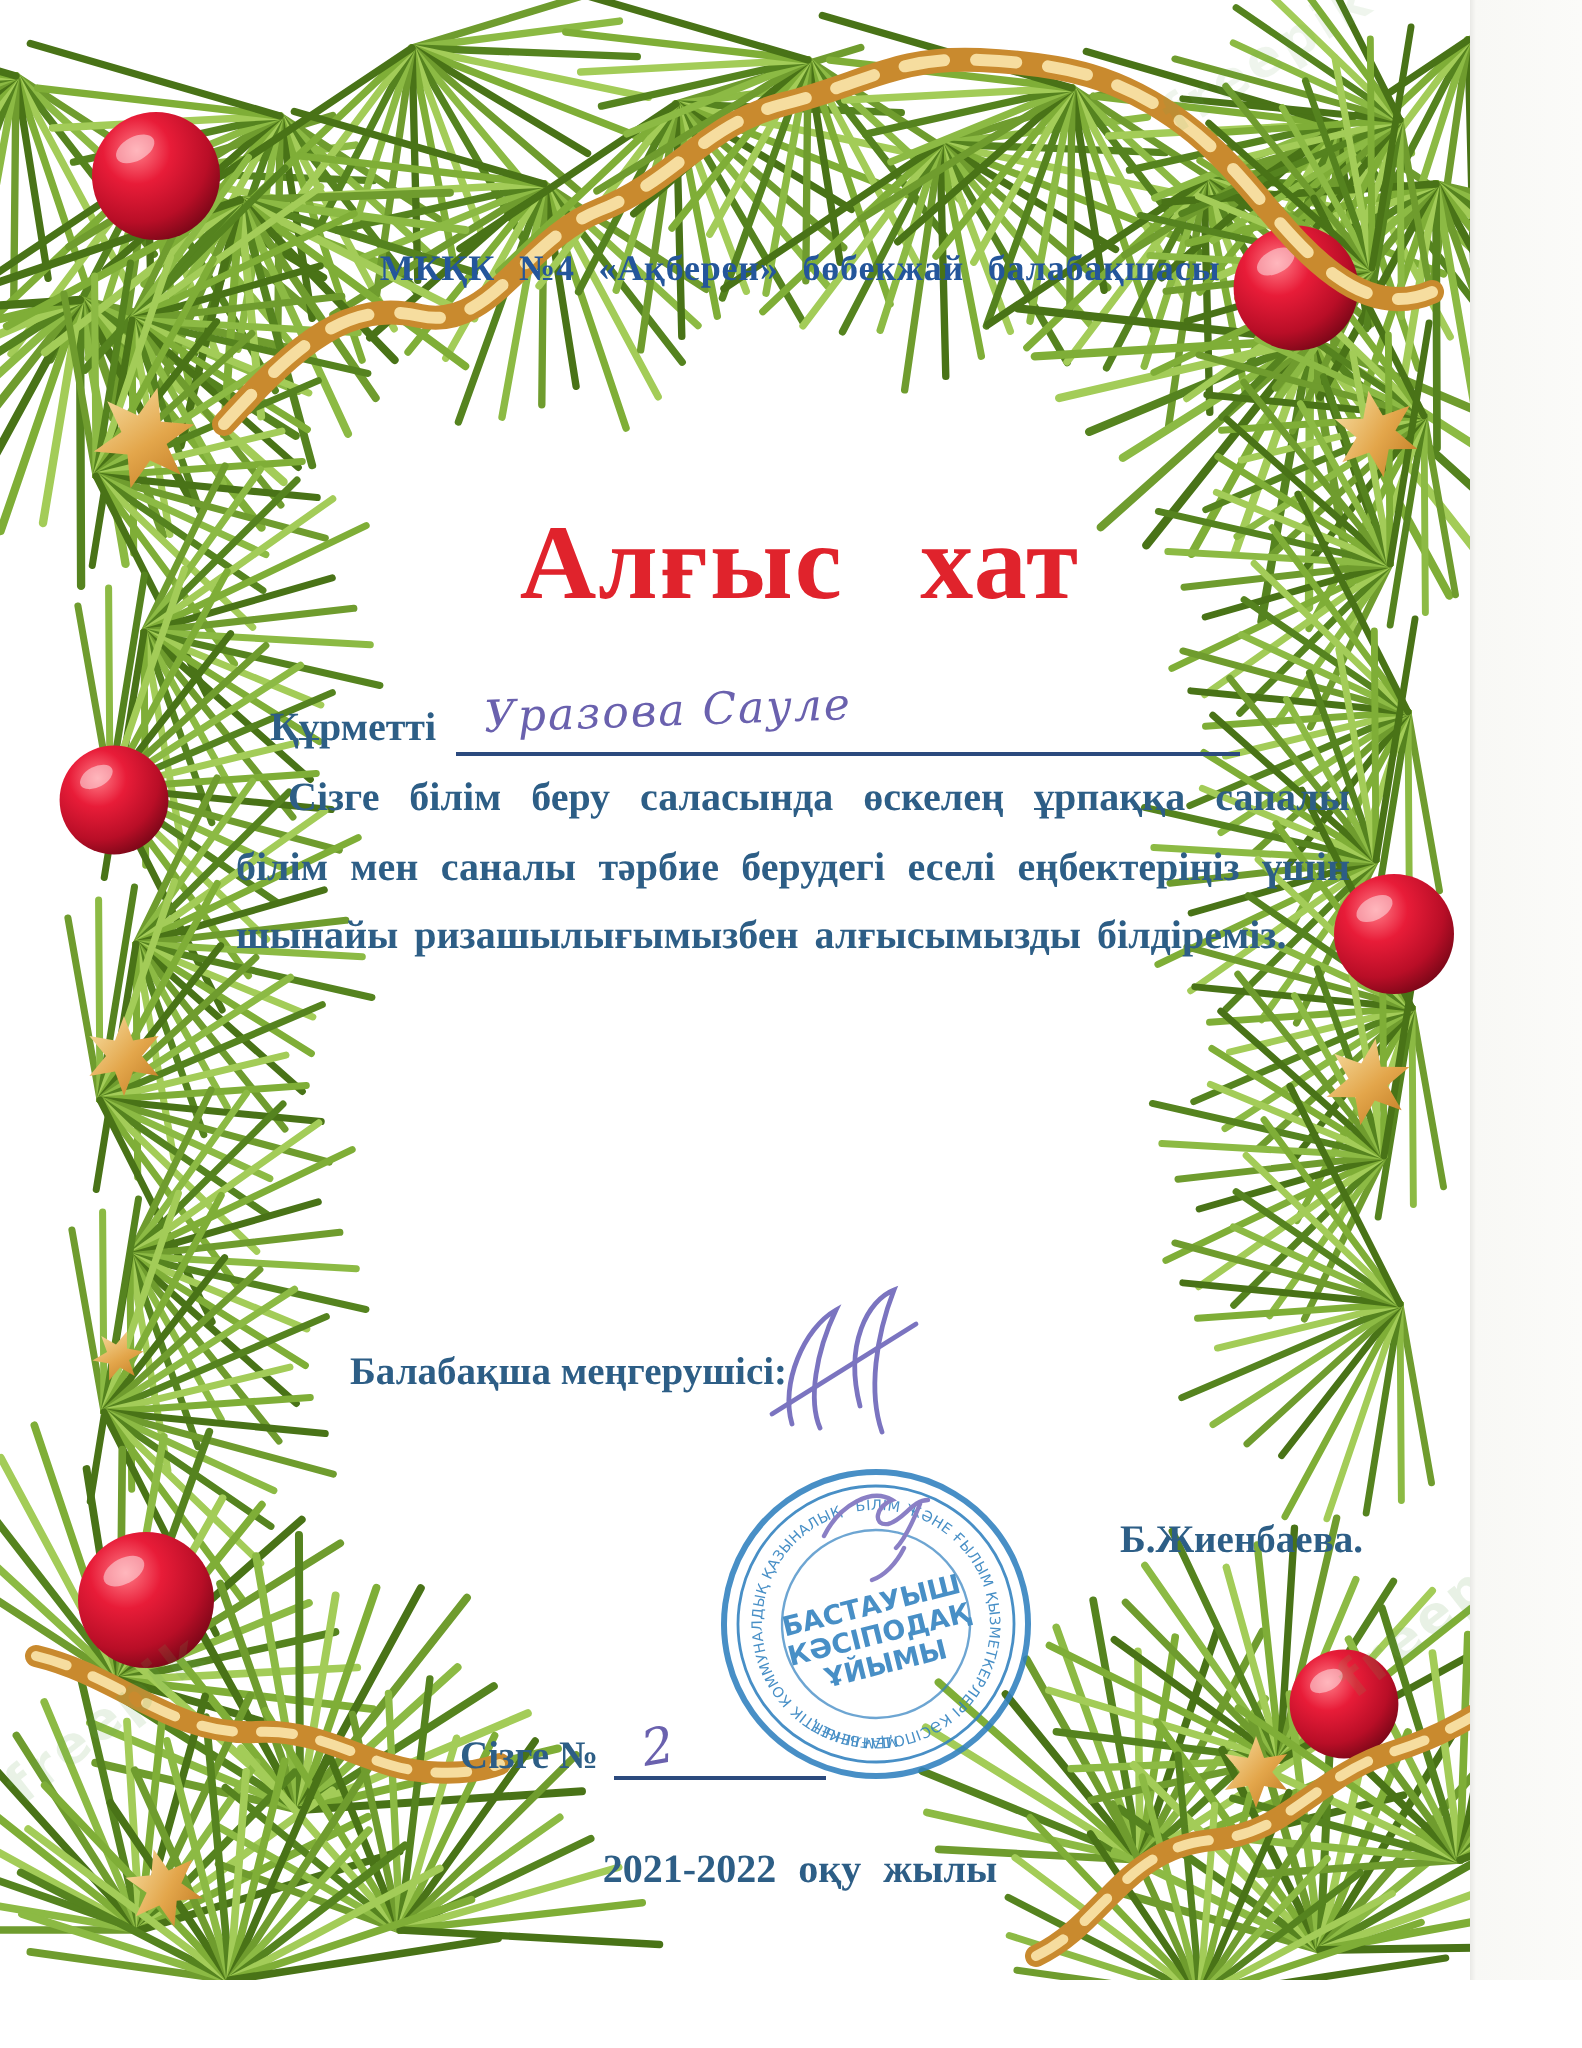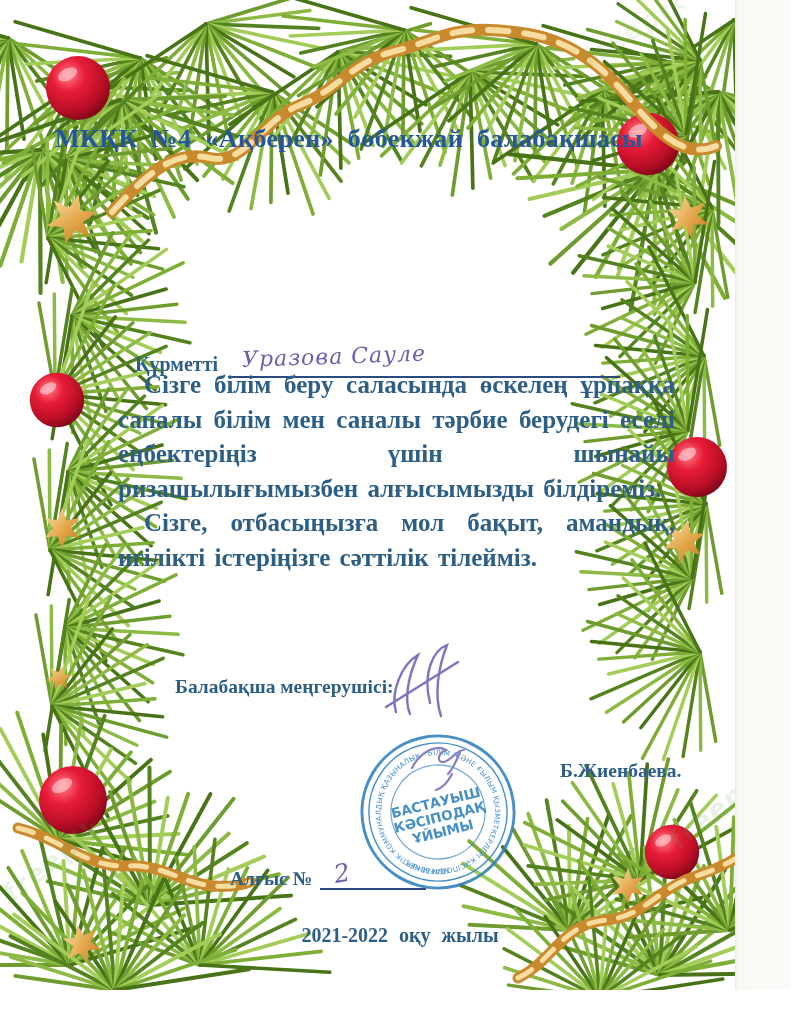--- a/index.html
+++ b/index.html
@@ -7,31 +7,31 @@
         font-family:"Liberation Serif","DejaVu Serif",serif;}
   
   #deco-svg{position:absolute;left:0;top:0;z-index:1;}
   .txt{position:absolute;z-index:2;font-weight:bold;color:#2d5e86;}
   #stamp-svg{position:absolute;left:348px;top:722px;z-index:3;opacity:.88;}
   #ink-svg{position:absolute;left:0;top:0;z-index:4;pointer-events:none;}
   #right-band{position:absolute;top:0;right:0;width:56px;height:1024px;z-index:5;
               background:linear-gradient(90deg,#e9e9e6 0px,#f8f8f5 3px,#fbfbf9 100%);}
   #bottom-band{position:absolute;left:0;top:990px;width:791px;height:34px;background:#ffffff;z-index:5;}
   
-  #org{left:55px;top:124px;width:690px;text-align:left;font-size:26px;color:#24569b;
+  #org{left:55px;top:124px;width:690px;text-align:center;font-size:18px;color:#24569b;
        word-spacing:7px;letter-spacing:.4px;}
   #title{left:55px;top:252px;width:690px;text-align:center;font-size:53px;color:#e0232c;
          word-spacing:24px;letter-spacing:1px;}
   #salutation{left:135px;top:344px;display:flex;align-items:flex-end;}
   #salutation .label{font-size:20px;padding-bottom:2px;}
   #name-box{width:392px;margin-left:10px;height:32px;border-bottom:2px solid #2b4a7e;}
   #name-box .hand{display:inline-block;font-family:"DejaVu Serif",serif;font-style:italic;
        font-weight:normal;font-size:22px;color:#6a61ae;transform:rotate(-2deg);
        padding-left:14px;letter-spacing:1px;}
-  #body-text{left:118px;top:368px;width:557px;font-size:25px;line-height:34.5px;}
+  #body-text{left:118px;top:382px;width:557px;font-size:20px;line-height:34.5px;}
   #body-text p{margin:0;text-align:justify;text-indent:26px;word-spacing:3px;}
   .sigrole,.signame{font-size:19.5px;white-space:nowrap;font-family:Liberation Serif, serif;}
   #role1{left:175px;top:676px;} #name1{left:472px;top:676px;}
   #role2{left:175px;top:760px;} #name2{left:528px;top:760px;margin-left:32px;}
   #tirkeu{left:230px;top:860px;display:flex;align-items:flex-end;font-size:19.5px;}
   #reg-box{width:106px;margin-left:8px;height:28px;border-bottom:2px solid #2b4a7e;}
   #reg-box .hand{display:inline-block;font-family:"DejaVu Serif",serif;font-style:italic;
        font-weight:normal;font-size:25px;color:#6a61ae;transform:rotate(-10deg);padding-left:14px;}
   #year{left:55px;top:924px;width:690px;text-align:center;font-size:20px;word-spacing:6px;}
   
@@ -157,37 +157,37 @@
       <path d="M518 978 C552 962 562 924 606 920 C644 917 658 888 696 876 C722 868 742 856 760 842" stroke="#c98a2e" stroke-width="11"></path>
       <path d="M518 978 C552 962 562 924 606 920 C644 917 658 888 696 876 C722 868 742 856 760 842" stroke="#f6dd9f" stroke-width="5" stroke-dasharray="16 14"></path>
     </g>
   </svg>
 
   <span class="wm" id="wm1">freepik</span>
   <span class="wm" id="wm2">freepik</span>
   <span class="wm" id="wm3">freepik</span>
 
   <div class="txt" id="org">МКҚК  №4  «Ақберен»  бөбекжай  балабақшасы</div>
+  <div class="txt" id="title">Алғыс  хат</div>
 
   <div class="txt" id="salutation">
     <span class="label">Құрметті</span>
     <span id="name-box"><span class="hand">Уразова Сауле</span></span>
   </div>
 
   <div class="txt" id="body-text">
     <p>Сізге білім беру саласында өскелең ұрпаққа сапалы білім мен саналы тәрбие берудегі еселі еңбектеріңіз үшін шынайы ризашылығымызбен алғысымызды білдіреміз.</p>
-    <p>Сізге, отбасыңызға мол бақыт, амандық, игілікті істеріңізге сәттілік тілейміз.</p>
   </div>
 
   <span class="txt sigrole" id="role1">Балабақша меңгерушісі:</span>
 
   <span class="txt signame" id="name2">Б.Жиенбаева.</span>
 
   <div class="txt" id="tirkeu">
-    <span>Алғыс №</span>
+    <span>Сізге №</span>
     <span id="reg-box"><span class="hand">2</span></span>
   </div>
 
   <div class="txt" id="year">2021-2022  оқу жылы</div>
 
   <svg id="stamp-svg" width="180" height="180" viewBox="0 0 180 180" xmlns:xlink="http://www.w3.org/1999/xlink">
     <g transform="rotate(-14 90 90)" fill="none" stroke="#2f80bf">
       <circle cx="90" cy="90" r="76" stroke-width="3"></circle>
       <circle cx="90" cy="90" r="69" stroke-width="1.4"></circle>
       <circle cx="90" cy="90" r="47" stroke-width="1.2" opacity=".8"></circle>

